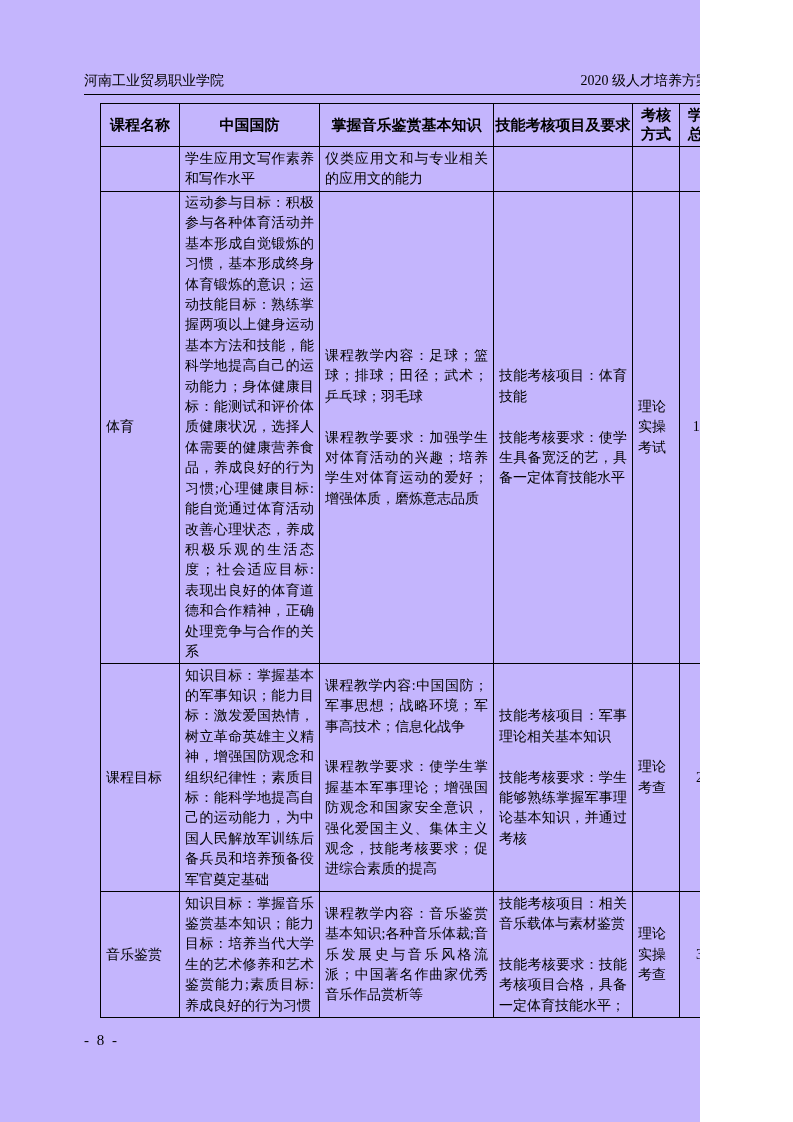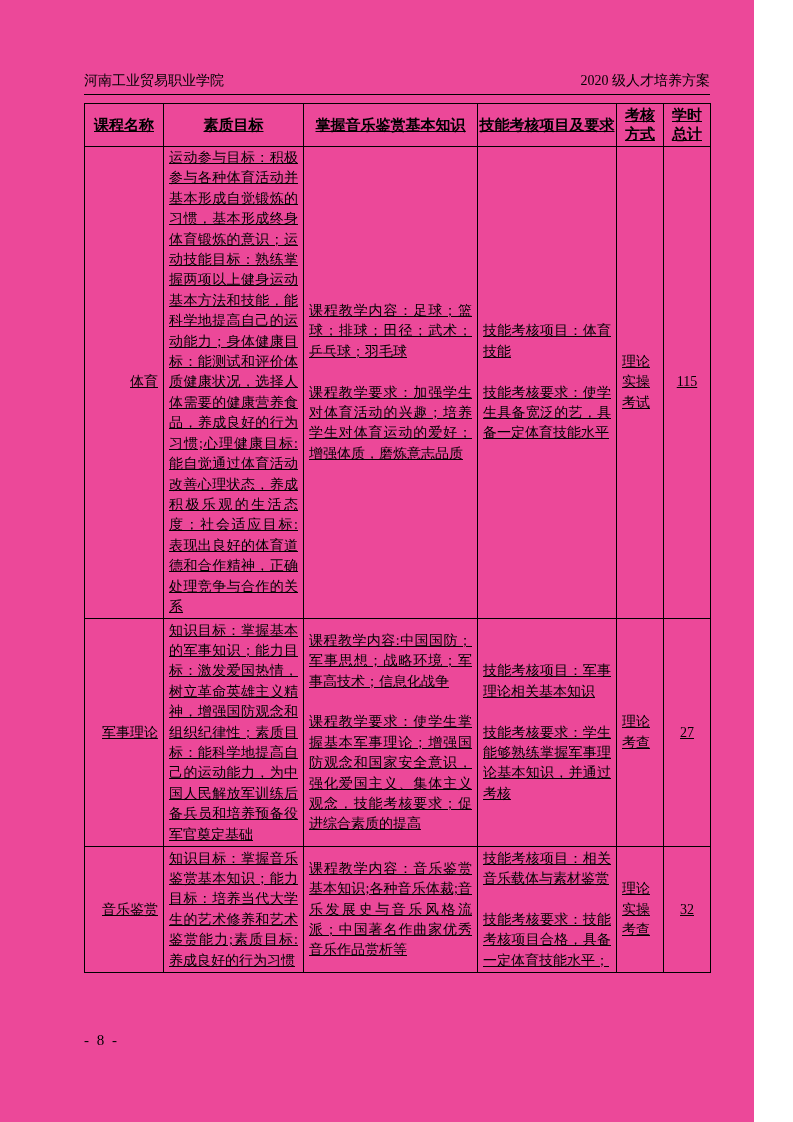--- a/index.html
+++ b/index.html
@@ -5,62 +5,61 @@
   * { box-sizing: border-box; }
   html, body { margin: 0; padding: 0; }
   body {
     width: 793px; height: 1122px;
     background: #ffffff;
     font-family: "Liberation Serif", "DejaVu Serif", serif;
     color: #000;
   }
   .page {
     position: relative;
-    width: 754px; height: 1122px;
-    background: #ec4899;
+    width: 700px; height: 1122px;
+    background: #c4b5fd;
     overflow: hidden;
   }
   .doc-header {
     position: absolute;
     left: 84px; width: 626px; top: 72px;
     display: flex;
     justify-content: space-between;
     font-size: 14px;
     line-height: 18px;
   }
   .header-rule {
     position: absolute;
     left: 84px; width: 626px; top: 94px;
     border-top: 1.5px solid #000;
   }
   table.curriculum {
     position: absolute;
-    left: 84px; top: 103px;
+    left: 100px; top: 103px;
     width: 626px;
     border-collapse: collapse;
     table-layout: fixed;
     border: 1.5px solid #000;
-    text-decoration: underline;
   }
   .curriculum th, .curriculum td {
     border: 1px solid #000;
     vertical-align: middle;
     font-size: 14px;
     line-height: 20.4px;
     padding: 1px 5px;
     overflow: hidden;
   }
   .curriculum th {
     font-weight: bold;
     font-size: 15px;
     line-height: 19px;
     text-align: center;
     padding: 2px 1px;
   }
-  .cell-name   { text-align: right; padding: 1px 2px; }
+  .cell-name   { text-align: left; padding: 1px 2px; }
   .cell-just   { text-align: justify; }
   .cell-center { text-align: center; padding: 1px 2px; }
   .curriculum p { margin: 0; }
   .curriculum p + p { margin-top: 20.4px; }
   .method-line { text-align: left; }
   .page-number {
     position: absolute;
     left: 84px; top: 1032px;
     font-size: 15px;
     letter-spacing: 2px;
@@ -82,29 +81,41 @@
       <col style="width:79px">
         <col style="width:140px">
         <col style="width:174px">
       <col style="width:139px">
         <col style="width:47px">
         <col style="width:47px">
     </colgroup>
     <thead>
       <tr style="height:42px">
         <th>课程名称</th>
-        <th>素质目标</th>
+        <th>中国国防</th>
         <th>掌握音乐鉴赏基本知识</th>
         <th>技能考核项目及要求</th>
         <th>考核方式</th>
         <th>学时总计</th>
       </tr>
     </thead>
     <tbody>
 
+      <tr style="height:45px">
+        <td class="cell-name"></td>
+        <td class="cell-just">
+          <p>学生应用文写作素养和写作水平</p>
+        </td>
+        <td class="cell-just">
+          <p>仪类应用文和与专业相关的应用文的能力</p>
+        </td>
+        <td class="cell-just"></td>
+        <td class="cell-center"></td>
+        <td class="cell-center"></td>
+      </tr>
 
       <tr style="height:470px">
         <td class="cell-name">体育</td>
         <td class="cell-just">
           <p>运动参与目标：积极参与各种体育活动并基本形成自觉锻炼的习惯，基本形成终身体育锻炼的意识；运动技能目标：熟练掌握两项以上健身运动基本方法和技能，能科学地提高自己的运动能力；身体健康目标：能测试和评价体质健康状况，选择人体需要的健康营养食品，养成良好的行为习惯;心理健康目标:能自觉通过体育活动改善心理状态，养成积极乐观的生活态度；社会适应目标:表现出良好的体育道德和合作精神，正确处理竞争与合作的关系</p>
         </td>
         <td class="cell-just">
           <p>课程教学内容：足球；篮球；排球；田径；武术；乒乓球；羽毛球</p>
           <p>课程教学要求：加强学生对体育活动的兴趣；培养学生对体育运动的爱好；增强体质，磨炼意志品质</p>
         </td>
@@ -114,21 +125,21 @@
         </td>
         <td class="cell-center">
           <div class="method-line">理论</div>
           <div class="method-line">实操</div>
           <div class="method-line">考试</div>
         </td>
         <td class="cell-center">115</td>
       </tr>
 
       <tr style="height:228px">
-        <td class="cell-name">军事理论</td>
+        <td class="cell-name">课程目标</td>
         <td class="cell-just">
           <p>知识目标：掌握基本的军事知识；能力目标：激发爱国热情，树立革命英雄主义精神，增强国防观念和组织纪律性；素质目标：能科学地提高自己的运动能力，为中国人民解放军训练后备兵员和培养预备役军官奠定基础</p>
         </td>
         <td class="cell-just">
           <p>课程教学内容:中国国防；军事思想；战略环境；军事高技术；信息化战争</p>
           <p>课程教学要求：使学生掌握基本军事理论；增强国防观念和国家安全意识，强化爱国主义、集体主义观念，技能考核要求；促进综合素质的提高</p>
         </td>
         <td class="cell-just">
           <p>技能考核项目：军事理论相关基本知识</p>
           <p>技能考核要求：学生能够熟练掌握军事理论基本知识，并通过考核</p>

